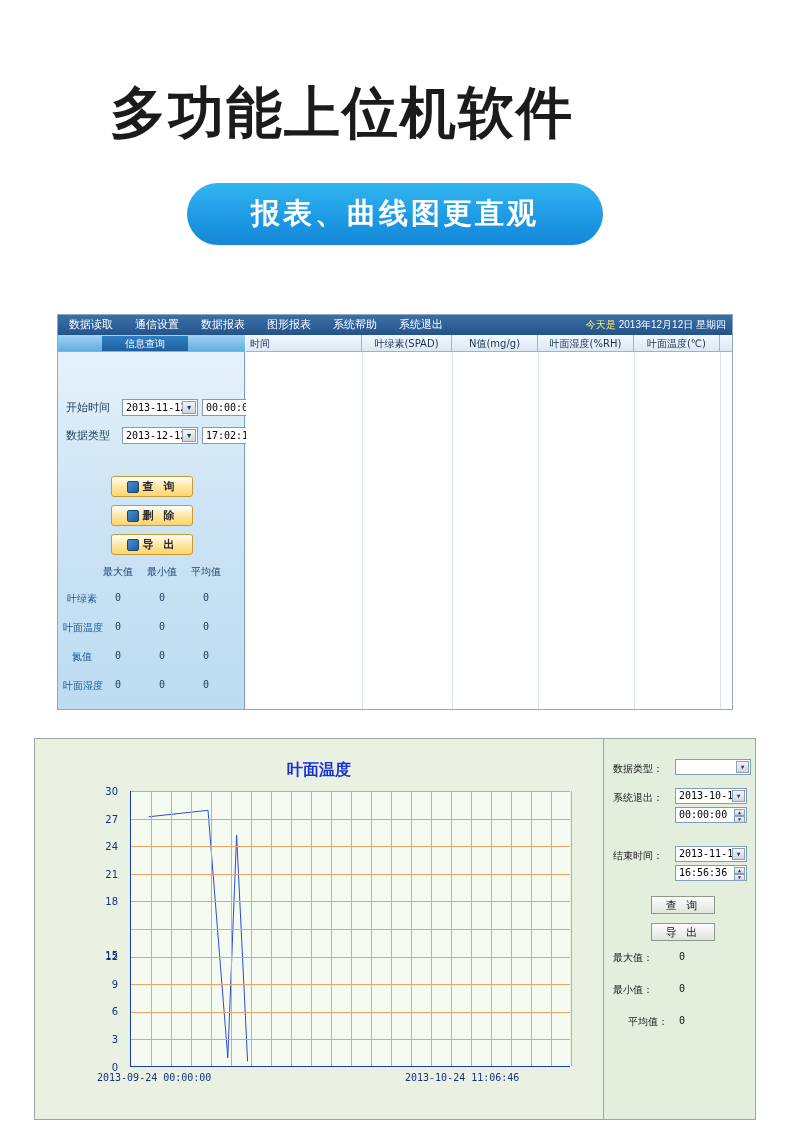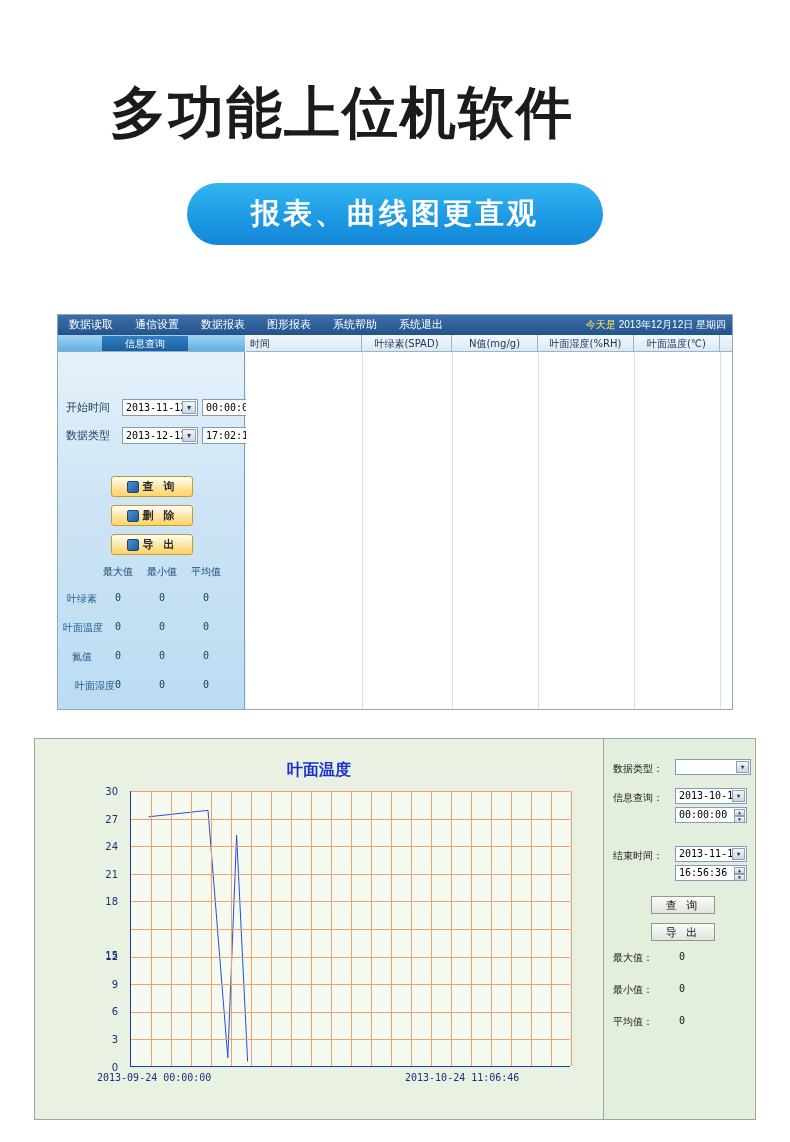--- a/index.html
+++ b/index.html
@@ -436,21 +436,21 @@
       <div class="stat-label" style="left:5px; top:286px;">叶面温度</div>
       <div class="stat-val" style="left:57px; top:286px;">0</div>
       <div class="stat-val" style="left:101px; top:286px;">0</div>
       <div class="stat-val" style="left:145px; top:286px;">0</div>
 
       <div class="stat-label" style="left:14px; top:315px;">氮值</div>
       <div class="stat-val" style="left:57px; top:315px;">0</div>
       <div class="stat-val" style="left:101px; top:315px;">0</div>
       <div class="stat-val" style="left:145px; top:315px;">0</div>
 
-      <div class="stat-label" style="left:17px; top:344px;">叶面湿度</div>
+      <div class="stat-label" style="left:5px; top:344px;">叶面湿度</div>
       <div class="stat-val" style="left:57px; top:344px;">0</div>
       <div class="stat-val" style="left:101px; top:344px;">0</div>
       <div class="stat-val" style="left:145px; top:344px;">0</div>
     </div>
 
     <div class="grid">
       <div class="grid-header">
         <div class="gh-cell first" style="width:116px;">时间</div>
         <div class="gh-cell" style="width:90px;">叶绿素(SPAD)</div>
         <div class="gh-cell" style="width:86px;">N值(mg/g)</div>
@@ -527,21 +527,21 @@
       <div class="axis-stamp" style="left:370px; top:333px;">2013-10-24 11:06:46</div>
     </div>
 
     <div class="rightpanel">
       <div class="rp-label" style="left:9px; top:23px;">数据类型：</div>
       <div class="rp-combo" style="left:71px; top:20px; width:76px;">
         <span></span>
         <span class="arrow">▼</span>
       </div>
 
-      <div class="rp-label" style="left:9px; top:52px;">信息查询：</div>
+      <div class="rp-label" style="left:9px; top:52px;">系统退出：</div>
       <div class="rp-combo" style="left:71px; top:49px; width:72px;">
         <span>2013-10-16</span>
         <span class="arrow">▼</span>
       </div>
       <div class="rp-spin" style="left:71px; top:68px; width:72px;">
         <span>00:00:00</span>
         <span class="spinbtns">
             <span>▲</span>
             <span>▼</span>
           </span>
@@ -560,17 +560,17 @@
           </span>
       </div>
 
       <div class="rp-btn" style="left:47px; top:157px;">查 询</div>
       <div class="rp-btn" style="left:47px; top:184px;">导 出</div>
 
       <div class="rp-label" style="left:9px; top:212px;">最大值：</div>
       <div class="rp-val" style="left:75px; top:212px;">0</div>
       <div class="rp-label" style="left:9px; top:244px;">最小值：</div>
       <div class="rp-val" style="left:75px; top:244px;">0</div>
-      <div class="rp-label" style="left:9px; top:276px;">平均值：</div>
+      <div class="rp-label" style="left:24px; top:276px;">平均值：</div>
       <div class="rp-val" style="left:75px; top:276px;">0</div>
     </div>
   </div>
 </div>
 
 </body></html>

